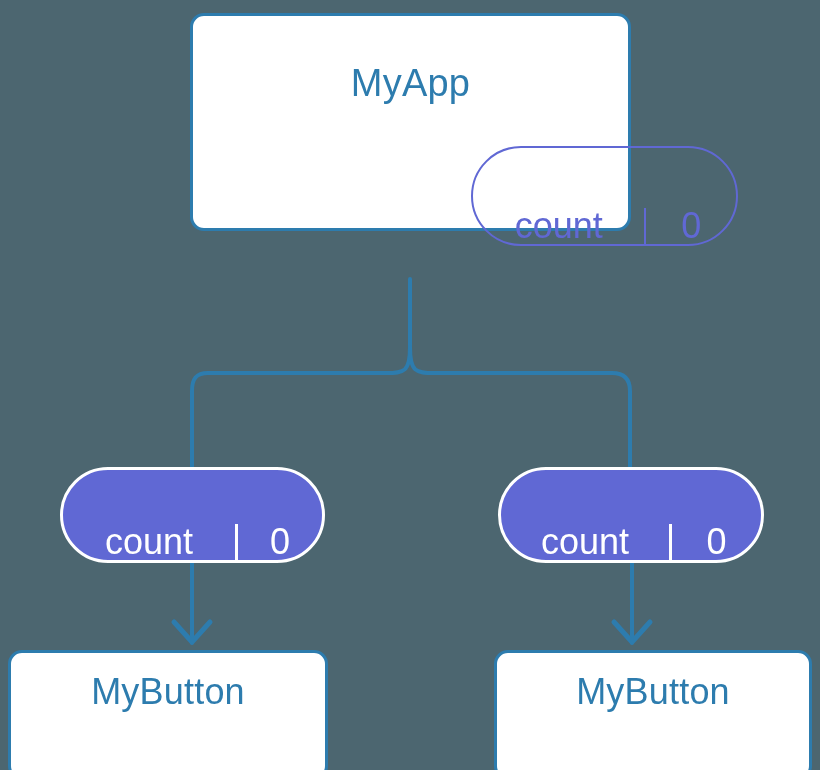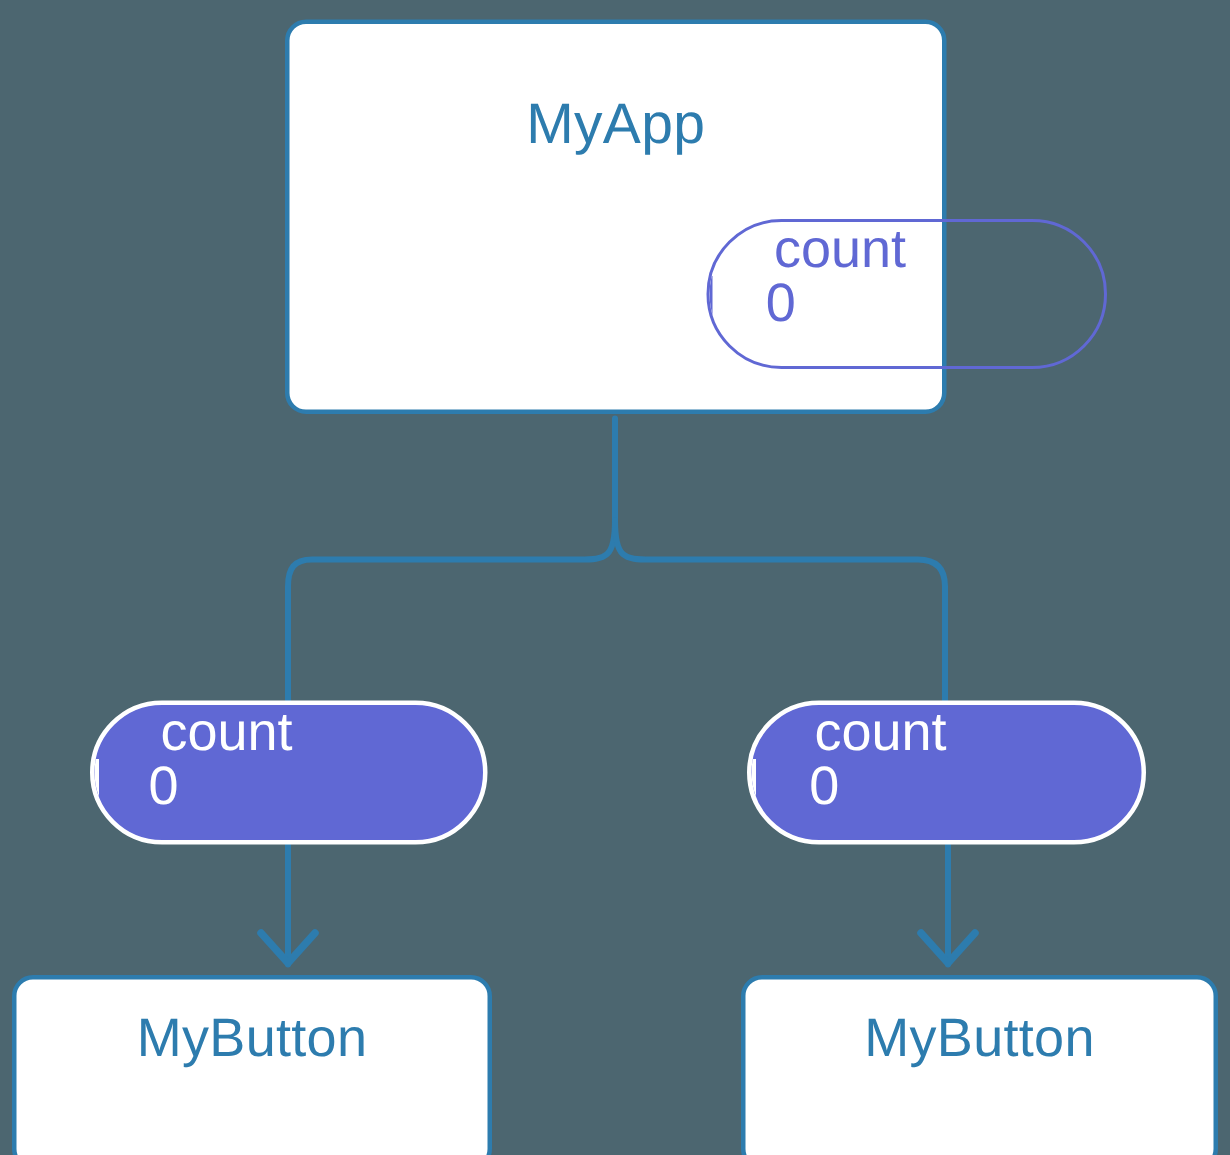--- a/index.html
+++ b/index.html
@@ -42,35 +42,34 @@
     font-weight: 400;
     text-align: center;
     letter-spacing: 0.2px;
     white-space: nowrap;
   }
 
   #app-card {
     left: 190px;
     top: 13px;
     width: 441px;
-    height: 263px;
+    height: 218px;
   }
   #app-card .card-title {
     margin-top: 46px;
   }
 
   
   .state-pill {
     position: absolute;
     box-sizing: border-box;
     display: flex;
-    align-items: flex-start;
+    align-items: flex-end;
     border-radius: 999px;
     overflow: hidden;
-    flex-direction: column;
   }
   .pill-key, .pill-val {
     display: flex;
     align-items: center;
     justify-content: center;
     font-size: 36px;
     font-weight: 400;
     line-height: 1;
     box-sizing: border-box;
     white-space: nowrap;

